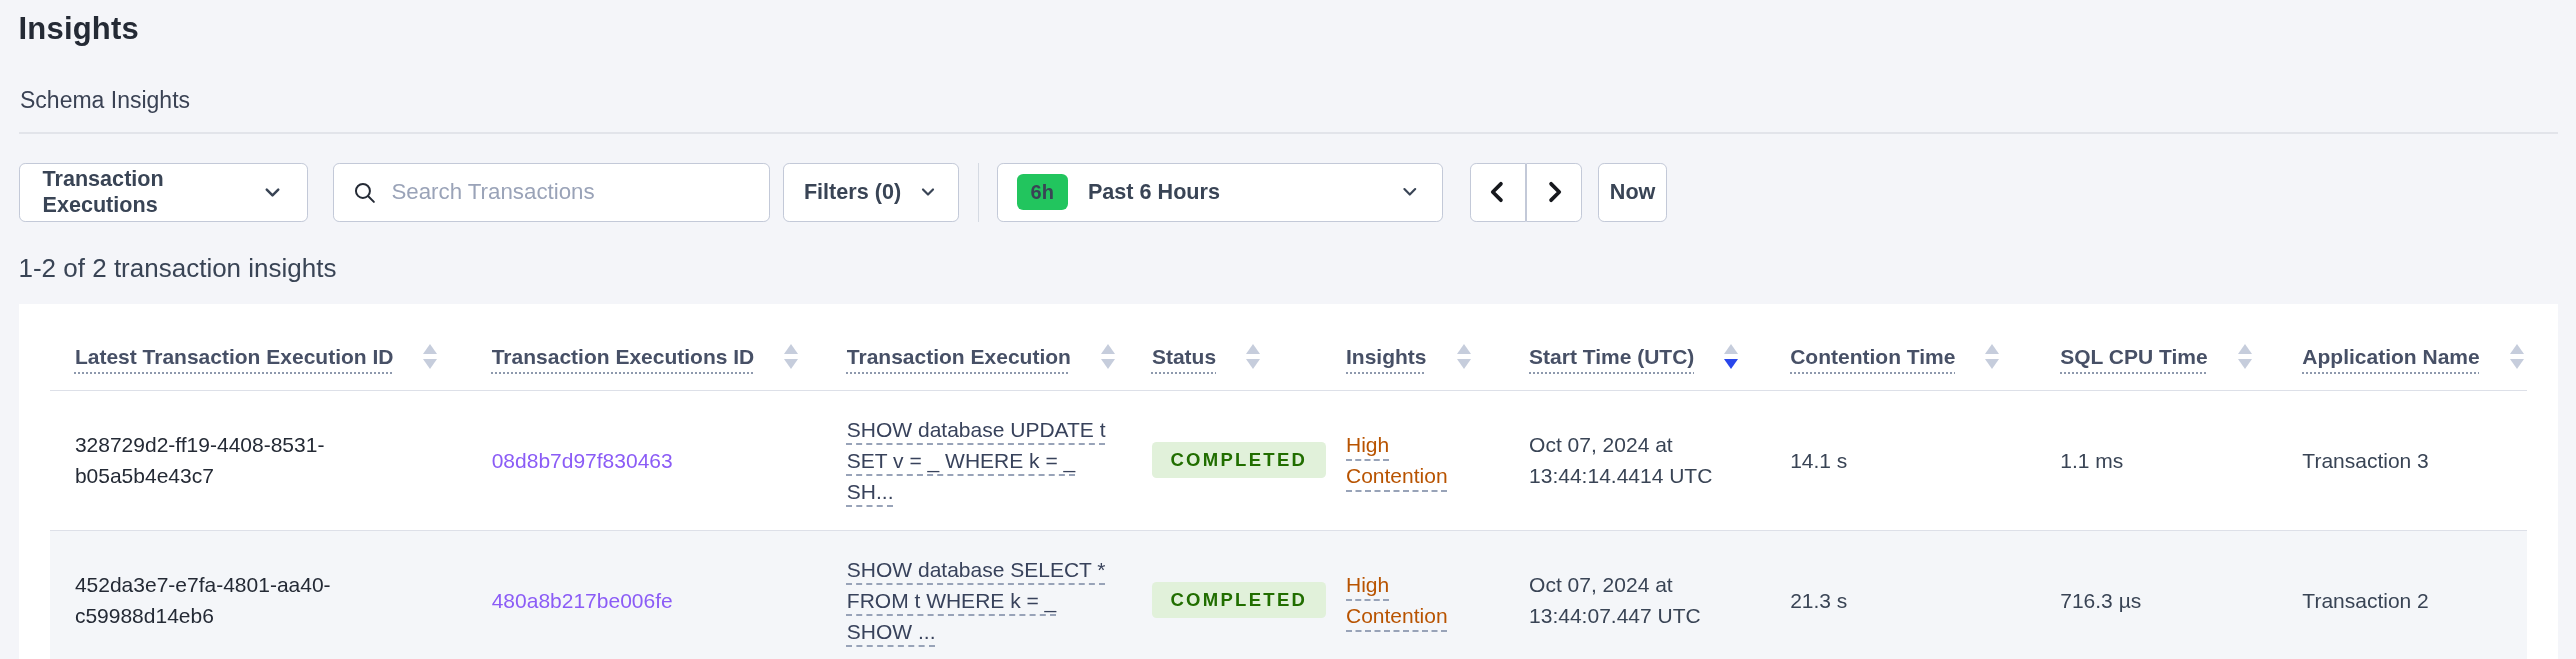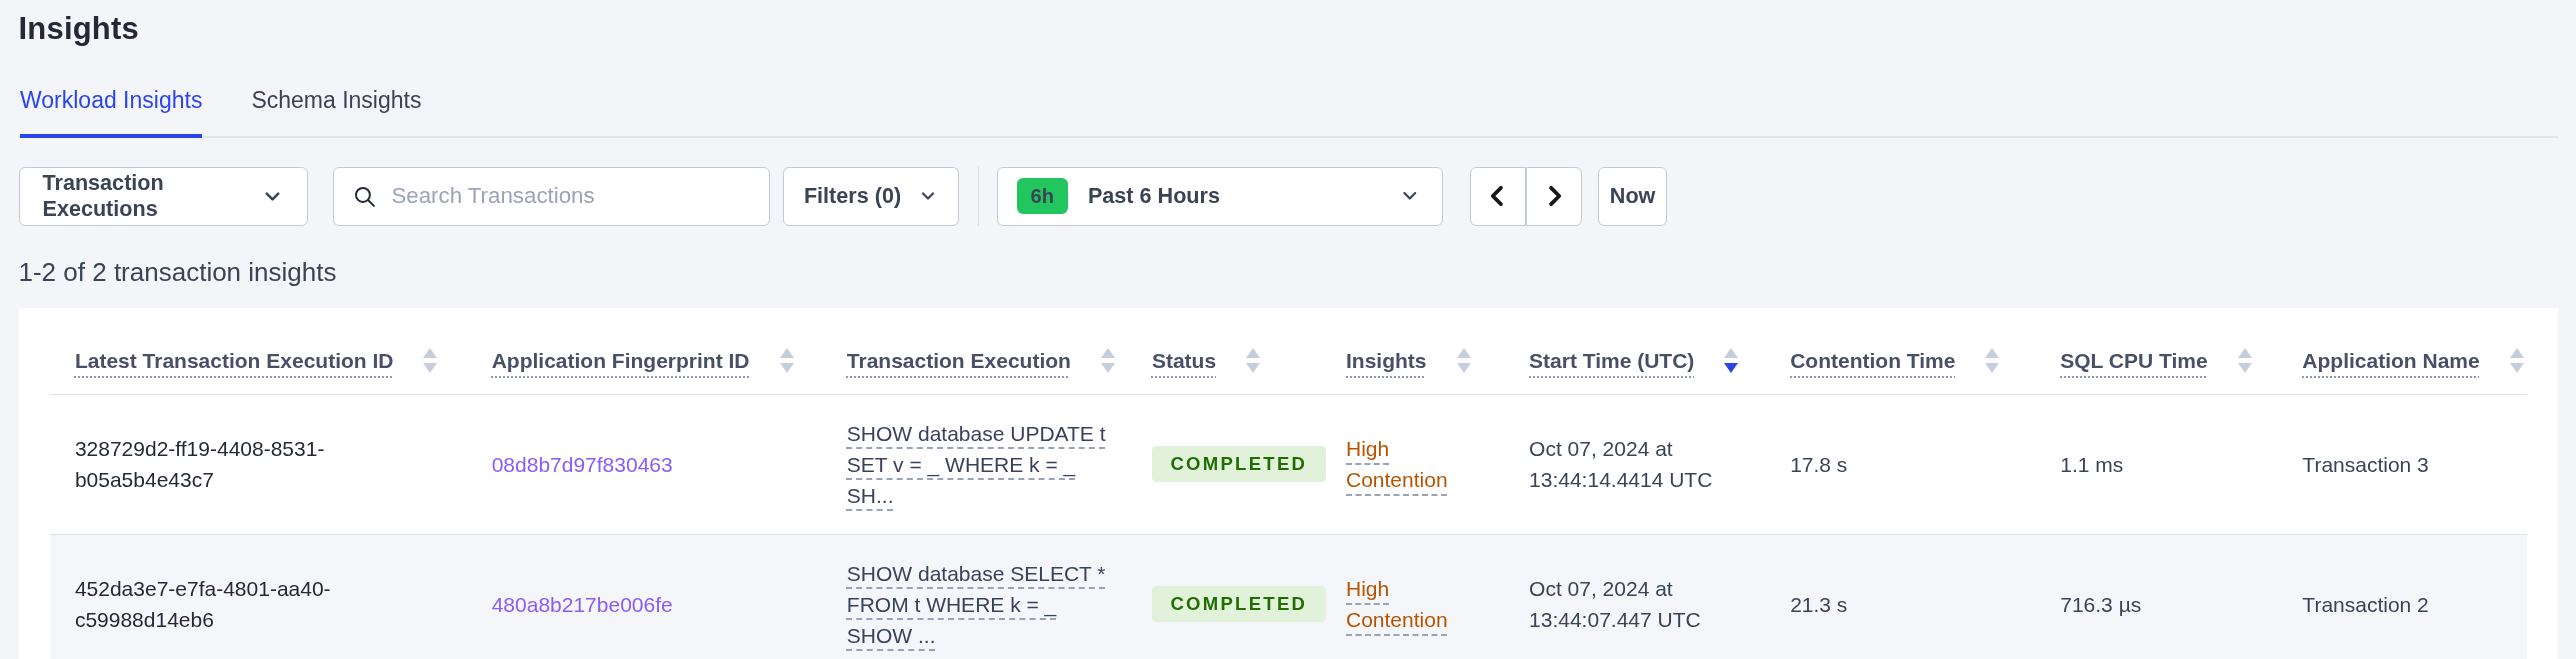--- a/index.html
+++ b/index.html
@@ -98,21 +98,20 @@
   .metric { color:#394455; }
 </style>
 </head>
 <body>
 
 <div class="page">
 
   <div class="page-title">Insights</div>
 
   <div class="tabs">
-    <div class="tab active">Workload Insights</div>
     <div class="tab">Schema Insights</div>
   </div>
 
   <div class="toolbar">
 
     <div class="ctl btn-type">
       <span>Transaction Executions</span>
       <span style="display:flex">
         <svg width="23" height="23" viewBox="0 0 24 24" fill="none" stroke="#394455" stroke-width="2.6" stroke-linecap="round" stroke-linejoin="round">
             <path d="M6 9l6 6 6-6"></path>
@@ -195,21 +194,21 @@
             <div class="th-inner">
               <span class="th-label">Latest Transaction Execution ID</span>
               <span class="sort-icon">
                   <i class="tri up"></i>
                   <i class="tri down"></i>
                 </span>
             </div>
           </th>
           <th>
             <div class="th-inner">
-              <span class="th-label">Application Fingerprint ID</span>
+              <span class="th-label">Transaction Executions ID</span>
               <span class="sort-icon">
                   <i class="tri up"></i>
                   <i class="tri down"></i>
                 </span>
             </div>
           </th>
           <th>
             <div class="th-inner">
               <span class="th-label">Transaction Execution</span>
               <span class="sort-icon">
@@ -275,21 +274,21 @@
         </tr>
       </thead>
       <tbody>
         <tr>
           <td><span class="id-text">328729d2-ff19-4408-8531-b05a5b4e43c7</span></td>
           <td><span class="mono-id">08d8b7d97f830463</span></td>
           <td><span class="stmt-link">SHOW database UPDATE t SET v = _ WHERE k = _ SH...</span></td>
           <td><span class="status-badge">COMPLETED</span></td>
           <td><span class="insight-link">High Contention</span></td>
           <td><span class="time-text">Oct 07, 2024 at 13:44:14.4414 UTC</span></td>
-          <td><span class="metric">17.8 s</span></td>
+          <td><span class="metric">14.1 s</span></td>
           <td><span class="metric">1.1 ms</span></td>
           <td><span class="metric">Transaction 3</span></td>
         </tr>
         <tr class="alt">
           <td><span class="id-text">452da3e7-e7fa-4801-aa40-c59988d14eb6</span></td>
           <td><span class="mono-id">480a8b217be006fe</span></td>
           <td><span class="stmt-link">SHOW database SELECT * FROM t WHERE k = _ SHOW ...</span></td>
           <td><span class="status-badge">COMPLETED</span></td>
           <td><span class="insight-link">High Contention</span></td>
           <td><span class="time-text">Oct 07, 2024 at 13:44:07.447 UTC</span></td>

